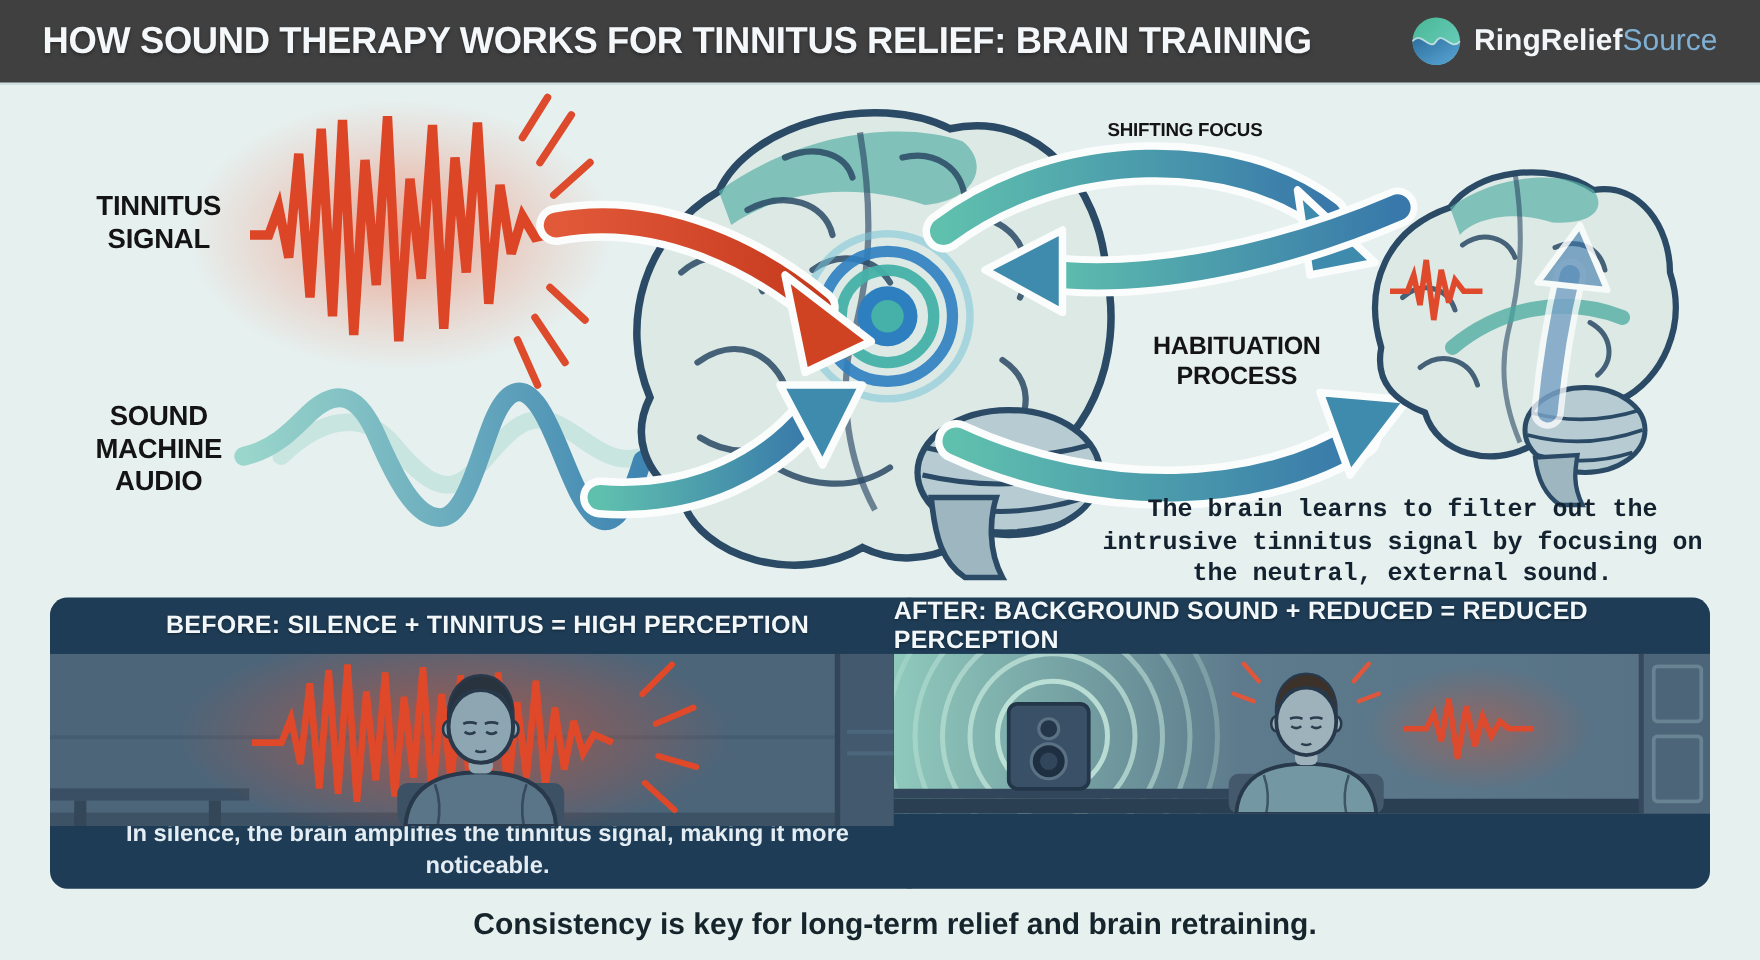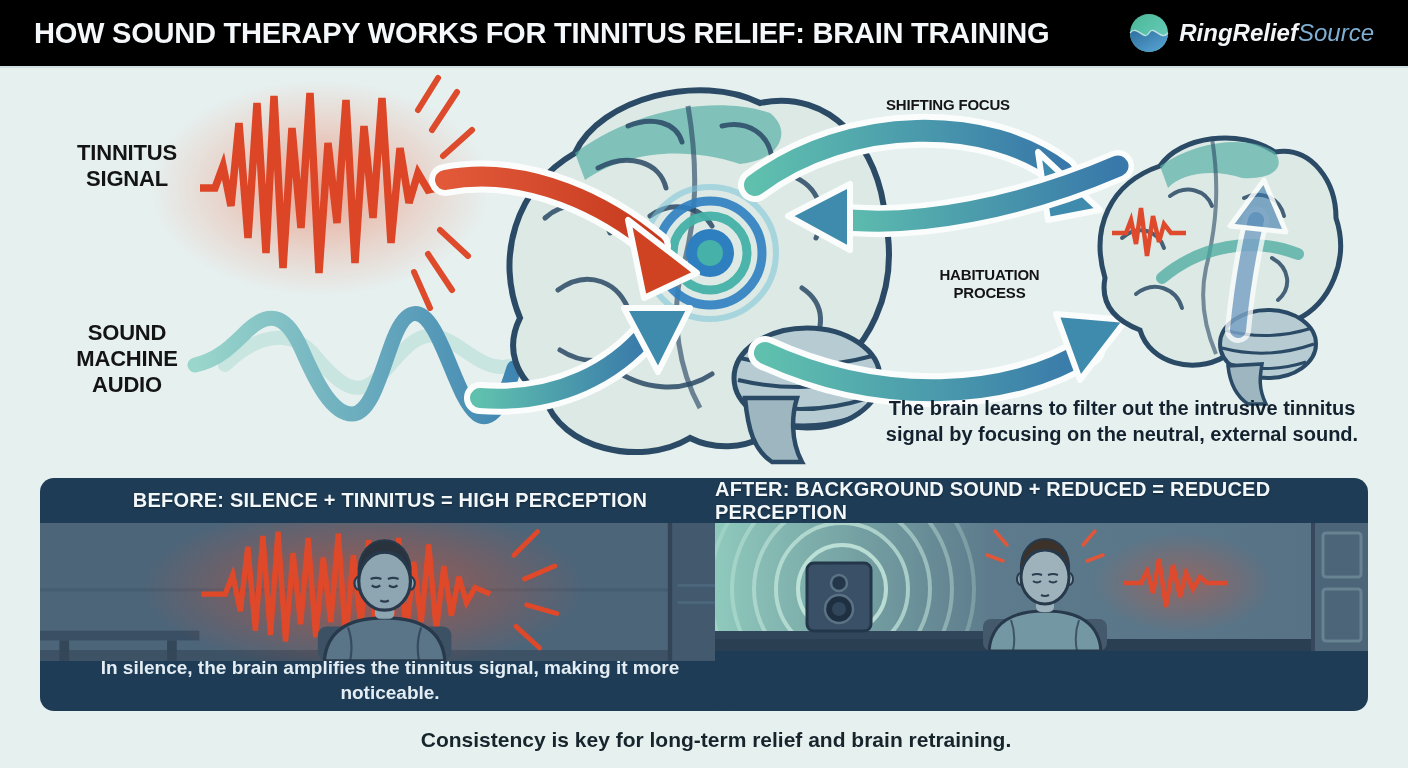--- a/index.html
+++ b/index.html
@@ -5,46 +5,46 @@
   * { margin:0; padding:0; box-sizing:border-box; }
   html,body { width:1408px; height:768px; overflow:hidden; }
   body {
     font-family:"Liberation Sans", sans-serif;
     background:#e6f0ef;
     position:relative;
   }
   
   .header {
     position:absolute; left:0; top:0; width:1408px; height:68px;
-    background:#000000; display:flex; align-items:center;
+    background:#404040; display:flex; align-items:center;
     padding:0 34px; justify-content:space-between;
     border-bottom:2px solid #cfe0e2;
   }
   .header h1 {
     color:#f4f8fa; font-size:30px; font-weight:700; letter-spacing:-0.3px;
     text-shadow:0 2px 3px rgba(0,0,0,.35); white-space:nowrap;
     transform:scaleX(.97); transform-origin:left center;
   }
-  .brand { display:flex; align-items:center; gap:10px;font-style:italic; }
+  .brand { display:flex; align-items:center; gap:10px; }
   .brand-text { font-size:24px; font-weight:600; color:#f2f6f8; white-space:nowrap; }
   .brand-text .secondary { color:#7fb0d4; font-weight:400; }
   
   .main { position:absolute; left:0; top:68px; width:1408px; height:410px; }
   .main svg.scene-main { position:absolute; inset:0; }
   .dg-label {
     position:absolute; color:#141414; font-weight:700; text-align:center;
     line-height:1.18; letter-spacing:-0.2px;
   }
-  .lbl-tinnitus   { left:62px;  top:72px;  width:130px; font-size:22px; }
+  .lbl-tinnitus   { left:62px;  top:84px;  width:130px; font-size:22px; }
   .lbl-sound      { left:62px;  top:252px; width:130px; font-size:22px; }
   .lbl-shifting   { left:828px; top:28px;  width:240px; font-size:15px; }
-  .lbl-habituation{ left:902px; top:198px; width:175px; font-size:15px; }
+  .lbl-habituation{ left:902px; top:198px; width:175px; font-size:20px; }
   .dg-description {
     position:absolute; left:872px; top:328px; width:500px;
-    font-size:20px; font-weight:700; color:#13222e; text-align:center; line-height:1.28;
+    font-size:20px; font-weight:700; color:#13222e; text-align:center; line-height:1.28;font-family:Liberation Mono, monospace;
   }
   
   .panel {
     position:absolute; top:478px; height:233px; border-radius:14px;
     overflow:hidden; background:#1e3c55;
   }
   .panel.before { left:40px;  width:700px; }
   .panel.after  { left:715px; width:653px; }
   .panel-header {
     height:45px; display:flex; align-items:center; justify-content:center;
@@ -56,21 +56,21 @@
   .panel-caption {
     height:60px; display:flex; align-items:center; justify-content:center;
     text-align:center; color:#e3edf3; font-size:19px; font-weight:600; line-height:1.3;
     padding:0 40px;
   }
   
   .footer {
     position:absolute; left:0; top:711px; width:1408px; height:57px;
     display:flex; align-items:center; justify-content:center;
   }
-  .footer-note { color:#16242c; font-size:21px; font-weight:700;margin-left:24px; }
+  .footer-note { color:#16242c; font-size:24px; font-weight:700;margin-left:24px; }
 </style>
 </head>
 <body>
 
 <div class="header">
   <h1>HOW SOUND THERAPY WORKS FOR TINNITUS RELIEF: BRAIN TRAINING</h1>
   <div class="brand">
     <svg width="40" height="40" viewBox="0 0 40 40">
       <defs>
         <linearGradient id="logoTop" x1="0" y1="0" x2="1" y2="1">

